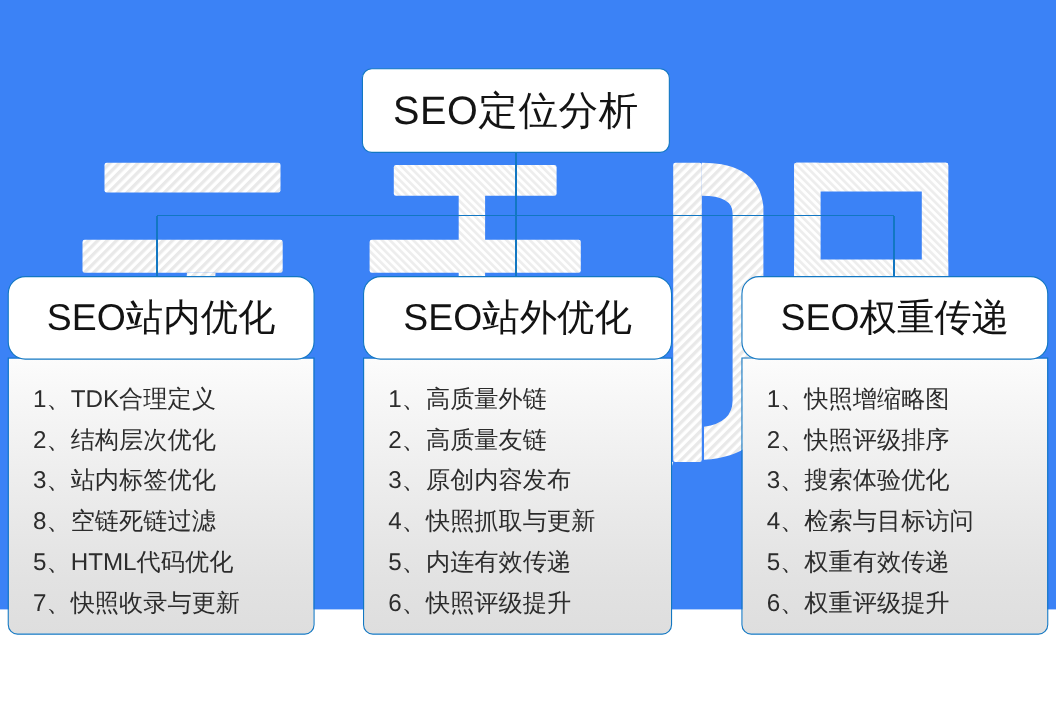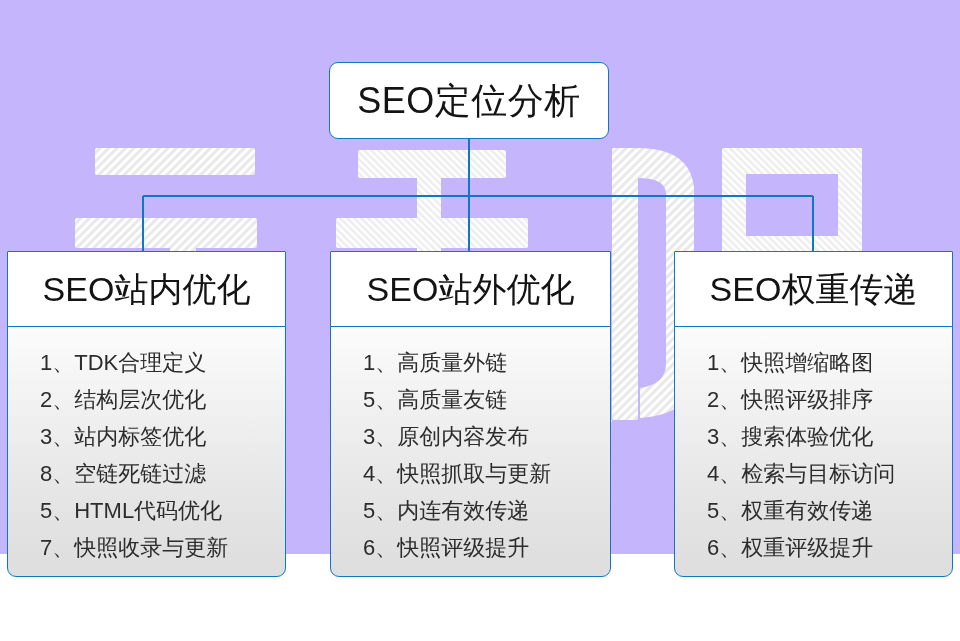--- a/index.html
+++ b/index.html
@@ -12,21 +12,21 @@
     height: 641px;
     background: #ffffff;
     font-family: "Liberation Sans", "DejaVu Sans", sans-serif;
     overflow: hidden;
   }
 
   #diagram {
     position: relative;
     width: 960px;
     height: 554px;
-    background: #c4b5fd;
+    background: #3b82f6;
   }
 
   
   .watermark-layer {
     position: absolute;
     left: 0;
     top: 0;
     width: 960px;
     height: 641px;
     z-index: 0;
@@ -71,21 +71,21 @@
   
   .column {
     position: absolute;
     top: 251px;
     z-index: 3;
   }
   .column-head {
     box-sizing: border-box;
     height: 76px;
     border: 1.6px solid #1277c2;
-    border-radius: 1px;
+    border-radius: 16px;
     background: #ffffff;
     display: flex;
     align-items: center;
     justify-content: center;
     position: relative;
     z-index: 2;
   }
   .column-head .head-title {
     font-size: 34px;
     color: #131313;
@@ -106,21 +106,21 @@
                 #e2e2e2 80%,
                 #dedede 100%);
     padding: 18px 0 0 0;
     position: relative;
     z-index: 1;
     overflow: hidden;
   }
   .item-list {
     list-style: none;
     margin: 0;
-    padding: 0 0 0 32px;
+    padding: 0 0 0 22px;
   }
   .item-list li {
     font-size: 22px;
     color: #2c2c2c;
     line-height: 37px;
     height: 37px;
     white-space: nowrap;
   }
 
   
@@ -208,21 +208,21 @@
     </div>
   </div>
 
   <div class="column col-2">
     <div class="column-head">
       <div class="head-title">SEO站外优化</div>
     </div>
     <div class="column-body">
       <ul class="item-list">
         <li>1、高质量外链</li>
-        <li>5、高质量友链</li>
+        <li>2、高质量友链</li>
         <li>3、原创内容发布</li>
         <li>4、快照抓取与更新</li>
         <li>5、内连有效传递</li>
         <li>6、快照评级提升</li>
       </ul>
     </div>
   </div>
 
   <div class="column col-3">
     <div class="column-head">

